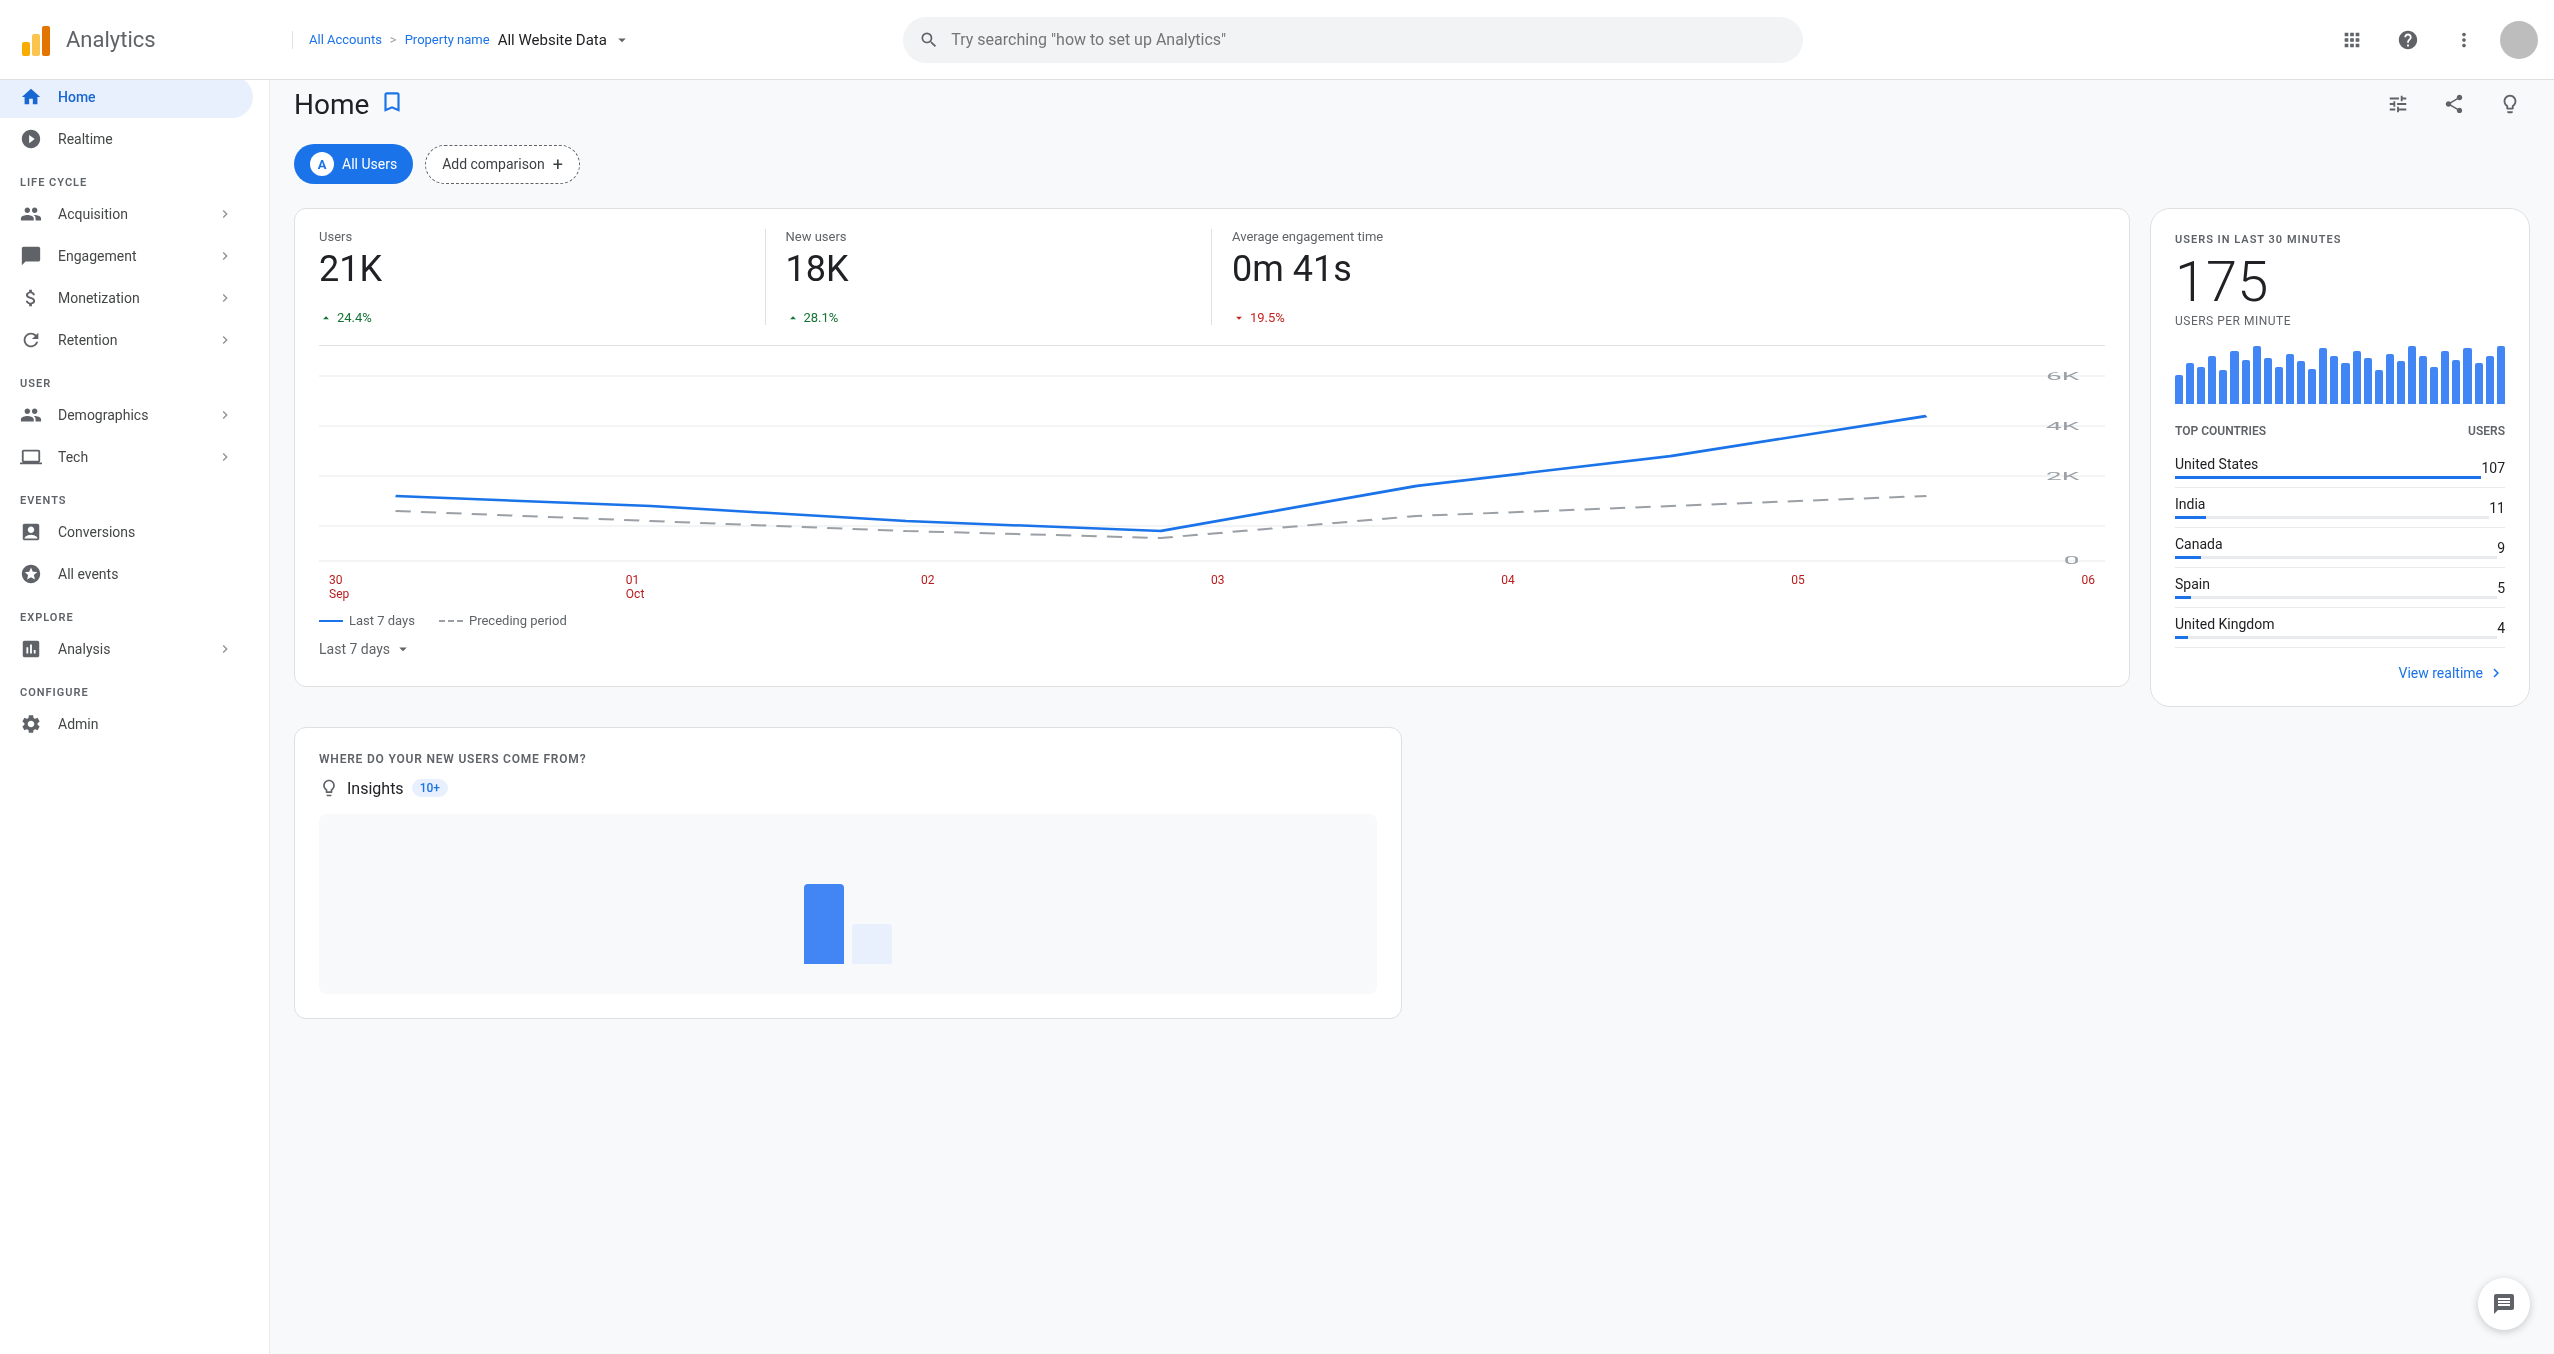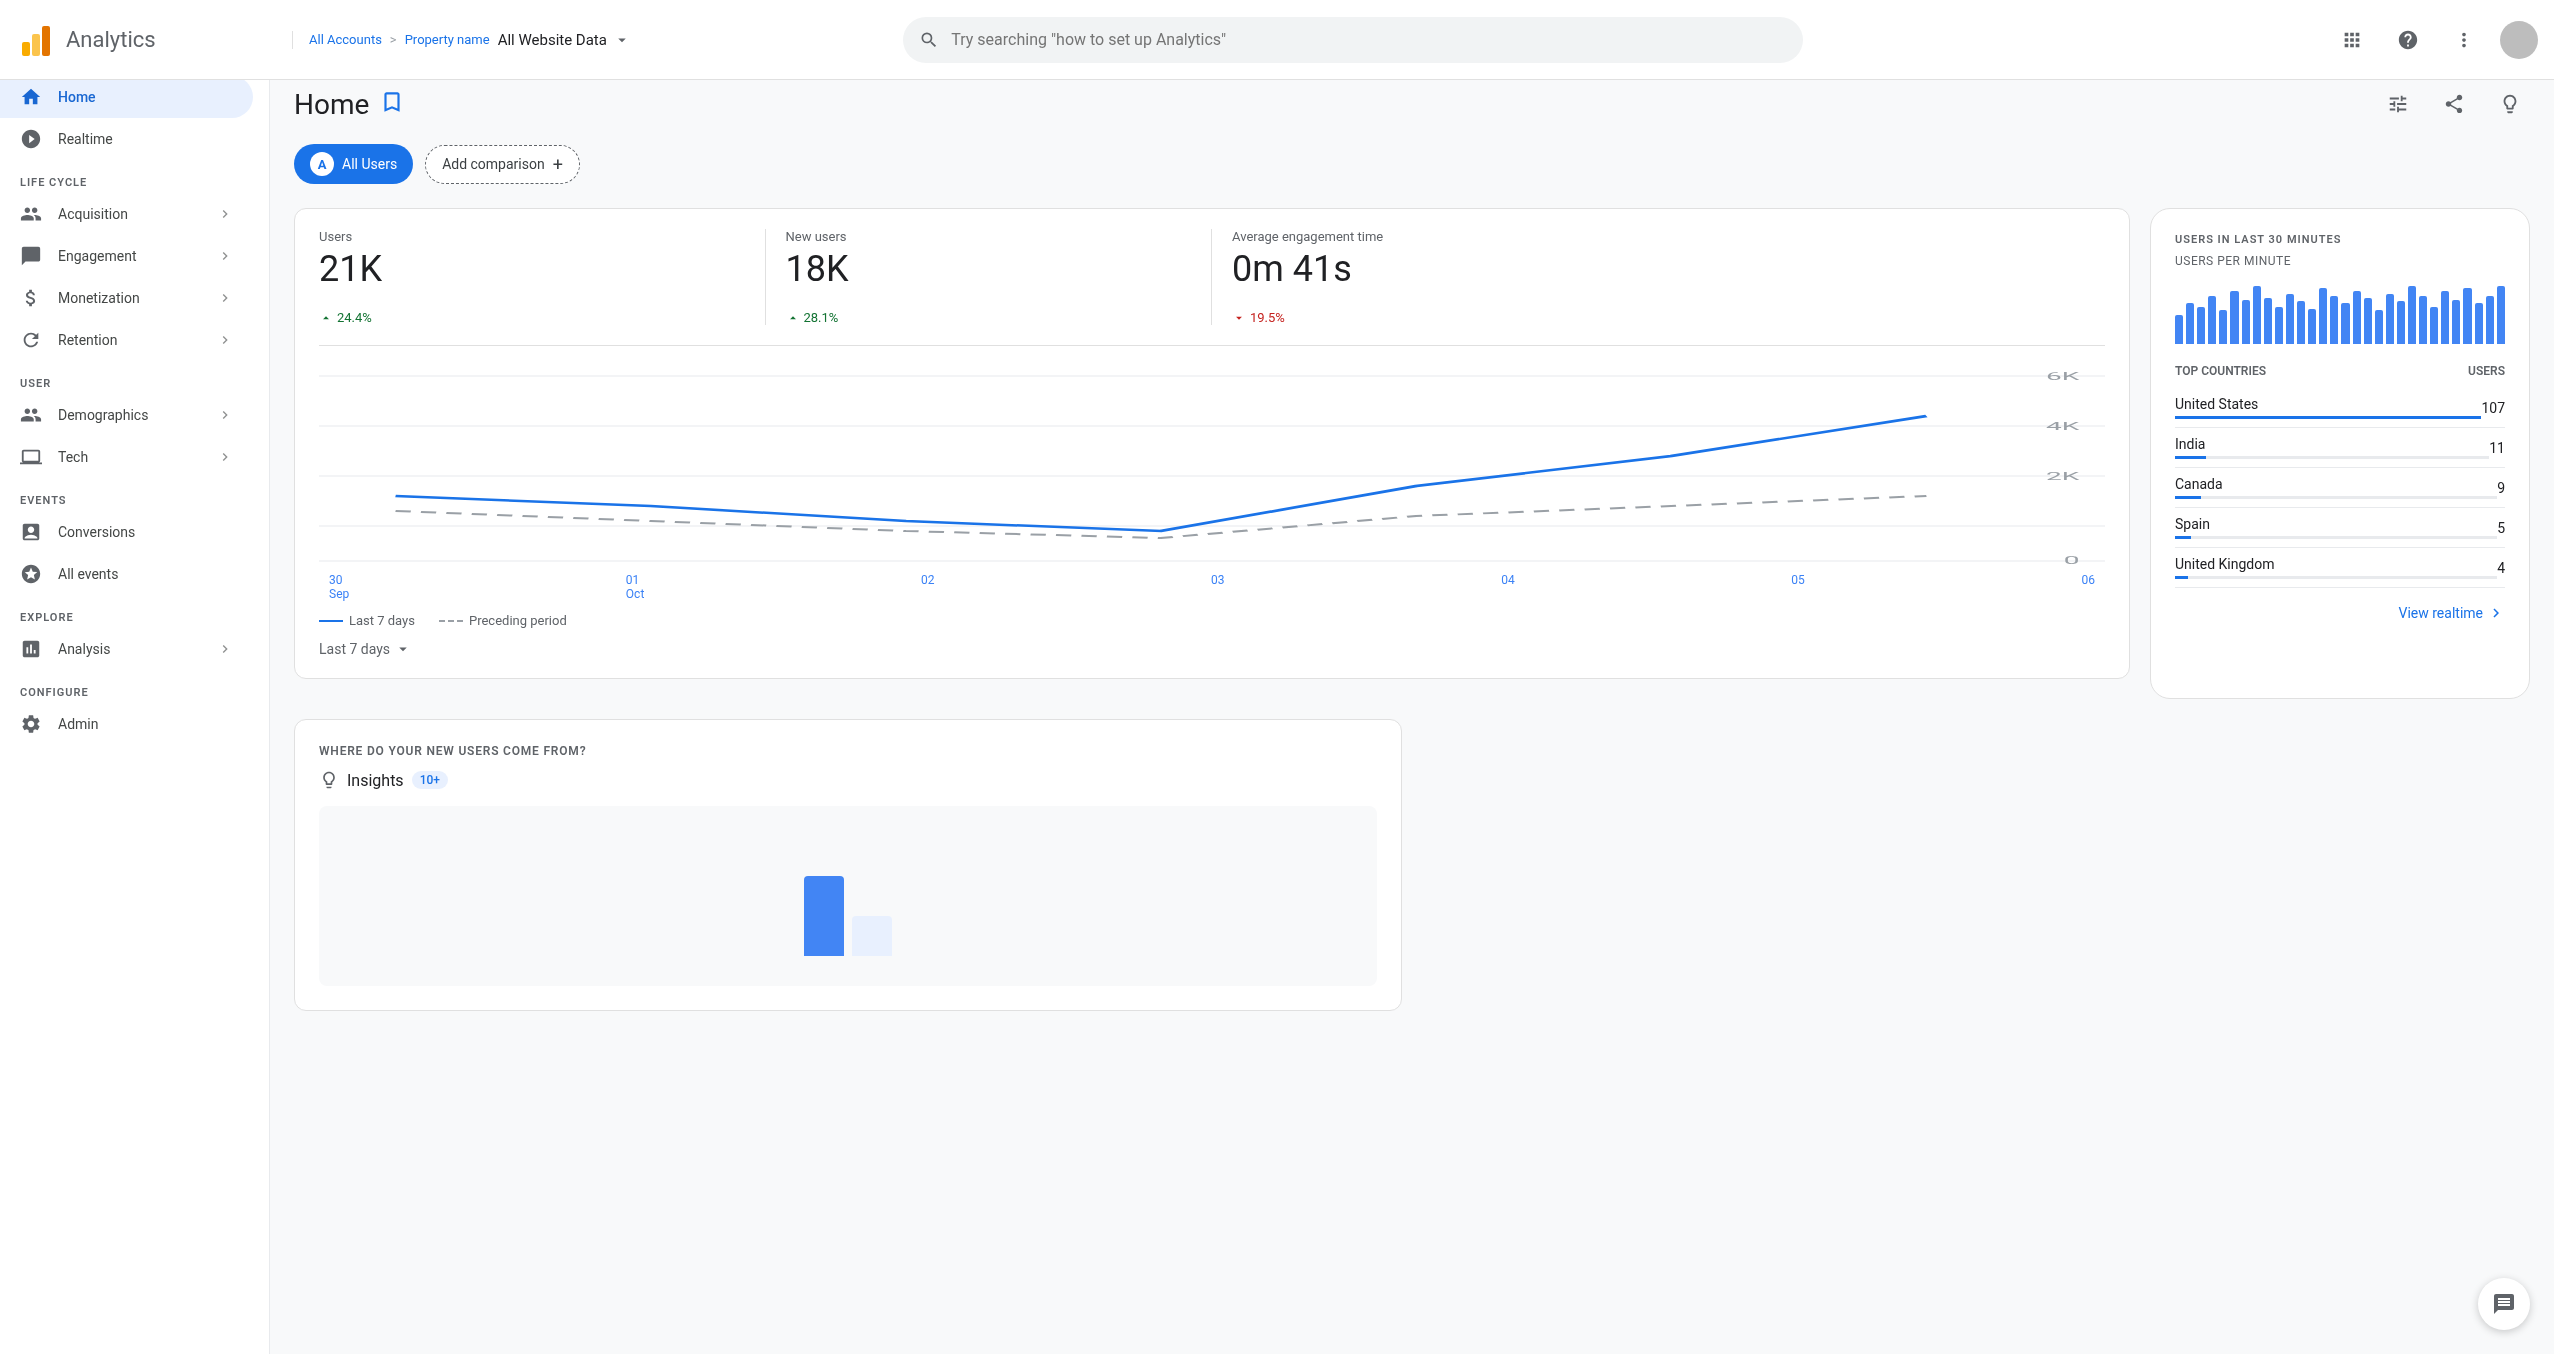--- a/index.html
+++ b/index.html
@@ -358,21 +358,21 @@
             <text x="690" y="64" font-size="11" fill="#9aa0a6" text-anchor="end">4K</text>
             <text x="690" y="114" font-size="11" fill="#9aa0a6" text-anchor="end">2K</text>
             <text x="690" y="198" font-size="11" fill="#9aa0a6" text-anchor="end">0</text>
 
             <polyline points="30,130 130,140 230,155 330,165 430,120 530,90 630,50" fill="none" stroke="#1a73e8" stroke-width="2.5"></polyline>
 
             <polyline points="30,145 130,155 230,165 330,172 430,150 530,140 630,130" fill="none" stroke="#9aa0a6" stroke-width="2" stroke-dasharray="6,4"></polyline>
           </svg>
 
           
-          <div style="display:flex;justify-content:space-between;padding:0 10px;margin-top:4px;font-size:12px;color:#3b82f6;">
+          <div style="display:flex;justify-content:space-between;padding:0 10px;margin-top:4px;font-size:12px;color:#b91c1c;">
             <div>
                 <div>30</div>
                 <div>Sep</div>
               </div>
             <div>
                 <div>01</div>
                 <div>Oct</div>
               </div>
             <div>02</div>
             <div>03</div>
@@ -398,20 +398,21 @@
             <span>Last 7 days</span>
             <svg width="18" height="18" viewBox="0 0 24 24" fill="#5f6368">
                 <path d="M7 10l5 5 5-5z"></path>
               </svg>
           </div>
         </div>
       </div>
 
       <div class="realtime-panel">
         <div class="realtime-title">USERS IN LAST 30 MINUTES</div>
+        <div class="realtime-count">175</div>
         <div class="realtime-subtitle">USERS PER MINUTE</div>
 
         <div class="bar-chart-mini" id="mini-bar-container">
         <div class="bar-mini" style="height: 29px;"></div>
             <div class="bar-mini" style="height: 41px;"></div>
             <div class="bar-mini" style="height: 37px;"></div>
             <div class="bar-mini" style="height: 48px;"></div>
             <div class="bar-mini" style="height: 34px;"></div>
             <div class="bar-mini" style="height: 53px;"></div>
             <div class="bar-mini" style="height: 44px;"></div>

